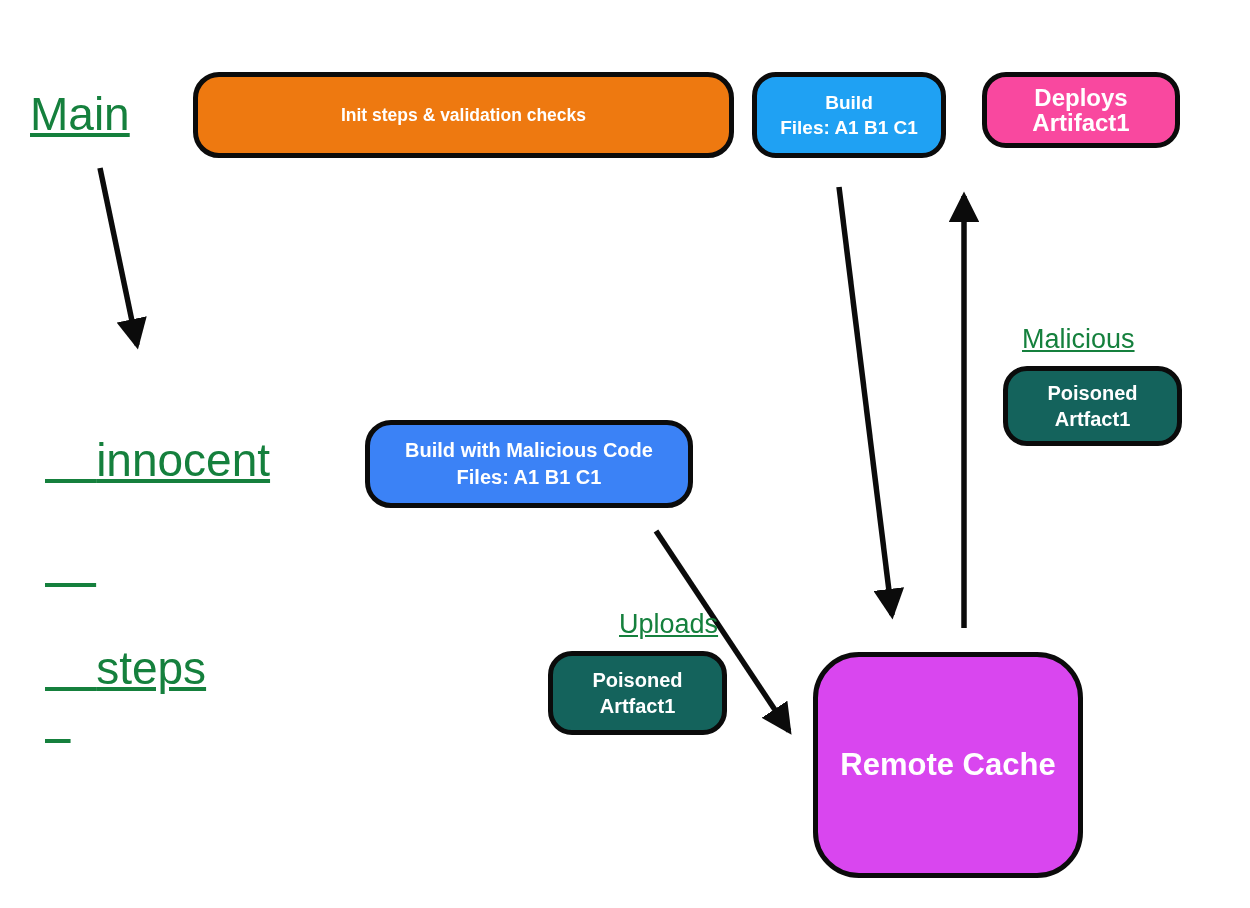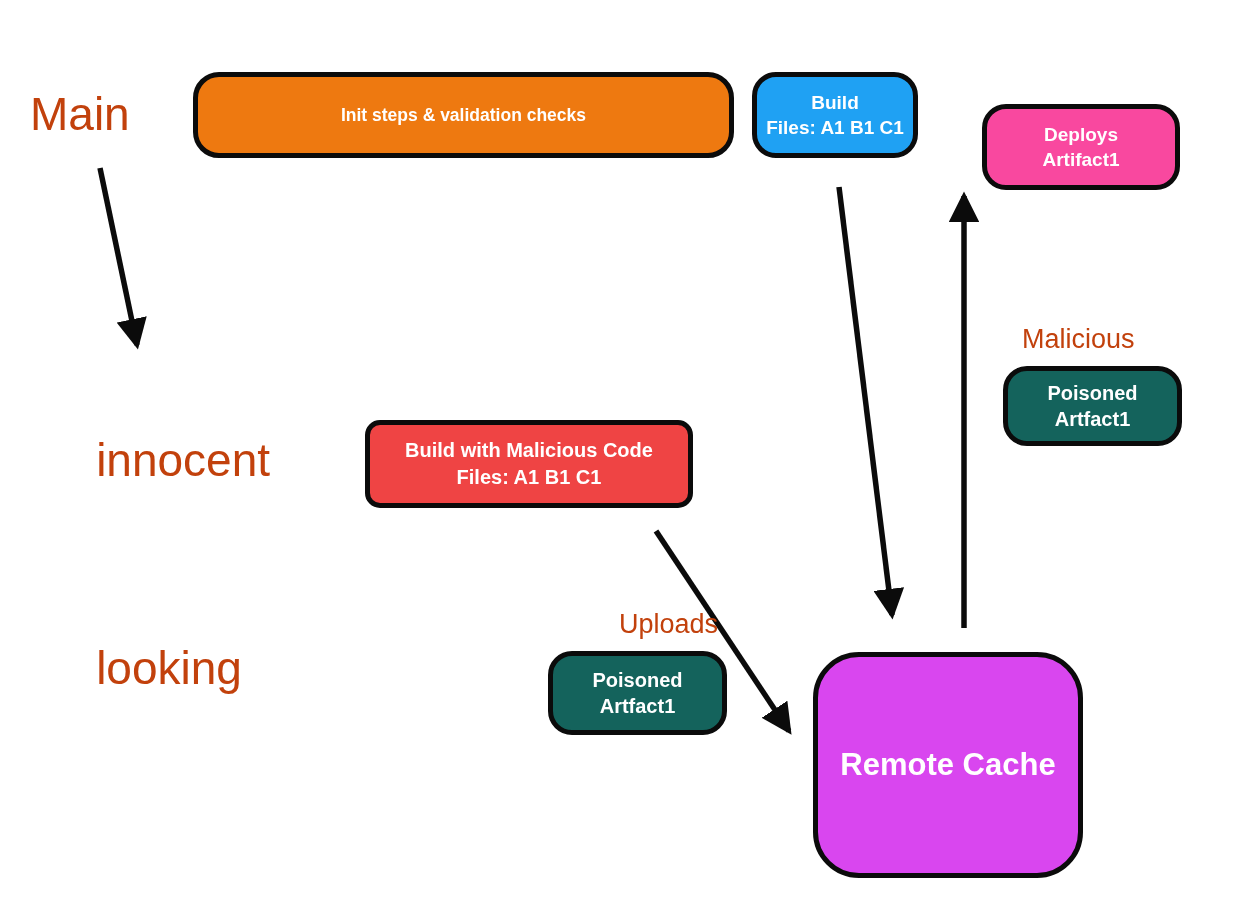--- a/index.html
+++ b/index.html
@@ -6,22 +6,23 @@
   #canvas {
     position: relative;
     width: 1250px;
     height: 908px;
     background: #ffffff;
     font-family: "Liberation Sans", sans-serif;
     overflow: hidden;
   }
   .freetext {
     position: absolute;
-    color: #c2410c;
+    color: #15803d;
     white-space: pre;
+    text-decoration: underline;
   }
   .big-label { font-size: 46px; line-height: 52px; }
   .mid-label { font-size: 27px; line-height: 34px; }
   .node {
     position: absolute;
     box-sizing: border-box;
     border: 5px solid #0b0b0b;
     color: #ffffff;
     font-weight: bold;
     display: flex;
@@ -32,22 +33,22 @@
   }
   .node span { display: block; }
   #arrow-layer {
     position: absolute;
     left: 0; top: 0;
     width: 1250px; height: 908px;
     pointer-events: none;
   }
   
   #node-init-validation { left:193px; top:72px;  width:541px; height:86px; border-radius:26px; font-size:17.5px;justify-content:center; }
-  #node-build-main      { left:752px; top:72px;  width:166px; height:86px; border-radius:24px; font-size:19px; line-height:25px; }
-  #node-deploys         { left:982px; top:72px;  width:198px; height:86px; border-radius:24px; font-size:19px; line-height:25px;margin-top:32px; }
+  #node-build-main      { left:752px; top:72px;  width:194px; height:86px; border-radius:24px; font-size:19px; line-height:25px; }
+  #node-deploys         { left:982px; top:72px;  width:198px; height:76px; border-radius:24px; font-size:24px; line-height:25px; }
   #node-init-steps      { left:240px; top:420px; width:116px; height:88px; border-radius:24px; font-size:19px; }
   #node-build-malicious { left:365px; top:420px; width:328px; height:88px; border-radius:26px; font-size:20px; line-height:27px; }
   #node-poisoned-download { left:1003px; top:366px; width:179px; height:80px; border-radius:24px; font-size:20px; line-height:26px; }
   #node-poisoned-upload   { left:548px;  top:651px; width:179px; height:84px; border-radius:24px; font-size:20px; line-height:26px; }
   #node-remote-cache    { left:813px; top:652px; width:270px; height:226px; border-radius:46px; font-size:31px; }
   #label-main     { left:30px;  top:88px; }
   #label-update   { left:45px;  top:382px; }
   #label-has-hash { left:682px; top:292px; }
   #label-downloads{ left:1022px; top:322px; }
   #label-uploads  { left:619px;  top:607px; }
@@ -67,21 +68,21 @@
     <path d="M839,187 L892,615" stroke="#0b0b0b" stroke-width="5.5" fill="none" marker-end="url(#ah)"></path>
     <path d="M964,628 L964,196" stroke="#0b0b0b" stroke-width="5.5" fill="none" marker-end="url(#ah)"></path>
     <path d="M656,531 L789,731" stroke="#0b0b0b" stroke-width="5.5" fill="none" marker-end="url(#ah)"></path>
   </svg>
 
   <div class="freetext big-label" id="label-main">Main</div>
 
   <div class="freetext big-label" id="label-update">
     <span>innocent</span><br>
     <br>
-    <span>looking</span>
+    <span>steps</span>
   </div>
 
 
   <div class="freetext mid-label" id="label-downloads">Malicious</div>
 
   <div class="freetext mid-label" id="label-uploads">Uploads</div>
 
   <div class="node" id="node-init-validation" style="background-color: rgb(238, 121, 16);">
     <span>Init steps &amp; validation checks</span>
   </div>
@@ -90,21 +91,21 @@
     <span>Build</span>
     <span>Files: A1 B1 C1</span>
   </div>
 
   <div class="node" id="node-deploys" style="background-color: rgb(249, 72, 159);">
     <span>Deploys</span>
     <span>Artifact1</span>
   </div>
 
 
-  <div class="node" id="node-build-malicious" style="background-color: #ef4444; border-radius: 15px;">
+  <div class="node" id="node-build-malicious" style="background-color: #3b82f6;">
     <span>Build with Malicious Code</span>
     <span>Files: A1 B1 C1</span>
   </div>
 
   <div class="node" id="node-poisoned-download" style="background-color: rgb(20, 99, 92);">
     <span>Poisoned</span>
     <span>Artfact1</span>
   </div>
 
   <div class="node" id="node-poisoned-upload" style="background-color: rgb(20, 99, 92);">

